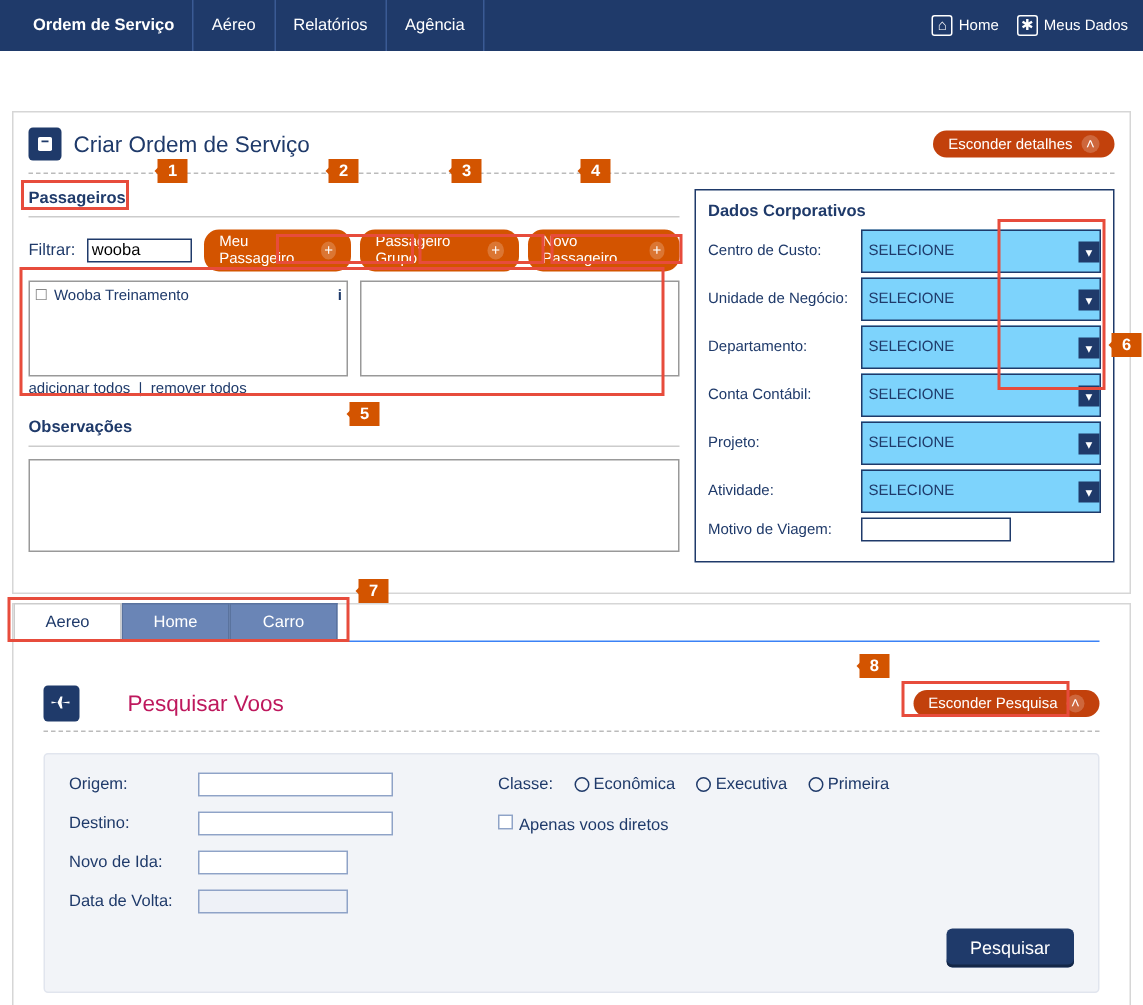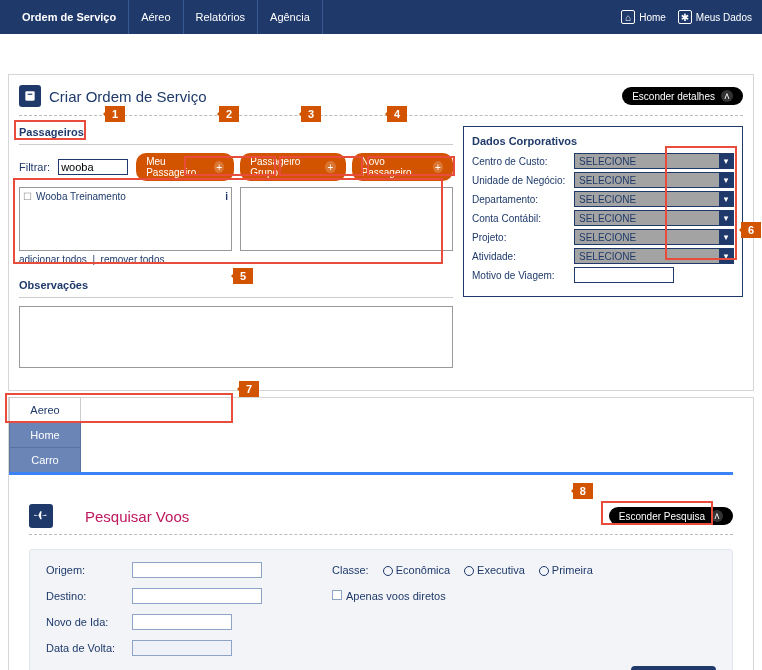--- a/index.html
+++ b/index.html
@@ -9,21 +9,21 @@
   .topbar .left > div { padding:0 12px; border-right:1px solid #3a5a94; line-height:34px; cursor:pointer; font-size:11px; }
   .topbar .left > div.active { background:#1f3a6a; font-weight:bold; }
   .topbar .right { margin-left:auto; display:flex; align-items:center; gap:12px; font-size:10px; }
   .topbar .right .rb { display:flex; align-items:center; gap:4px; cursor:pointer; }
   .icon-box { width:14px; height:14px; border:1px solid #fff; border-radius:2px; display:flex; align-items:center; justify-content:center; font-size:10px; }
   .page { background:#fff; margin:10px 8px 0 8px; border:1px solid #d6d6d6; padding:10px 10px 20px 10px; position:relative; }
   .title-row { display:flex; align-items:center; gap:8px; margin-bottom:8px; }
   .title-icon { width:22px; height:22px; background:#1f3a6a; border-radius:3px; display:flex; align-items:center; justify-content:center; }
   .title-icon svg { width:14px; height:14px; fill:#fff; }
   .title-text { font-size:15px; color:#1f3a6a; }
-  .pill-btn { background:#000000; color:#fff; font-size:10px; padding:3px 10px; border-radius:10px; display:inline-flex; align-items:center; gap:6px; cursor:pointer; }
+  .pill-btn { background:#c2410c; color:#fff; font-size:10px; padding:3px 10px; border-radius:10px; display:inline-flex; align-items:center; gap:6px; cursor:pointer; }
   .pill-btn.orange { background:#d35400; }
   .pill-arrow { width:12px; height:12px; border-radius:50%; background:#fff3; display:flex; align-items:center; justify-content:center; font-size:10px; }
   .cols { display:flex; gap:10px; }
   .left-col { flex:1; position:relative; }
   .right-col { width:280px; }
   .section-title { color:#1f3a6a; font-size:11px; font-weight:bold; margin-bottom:4px; }
   .hr { height:1px; background:#ccc; margin:6px 0 8px 0; }
   .pass-row { display:flex; align-items:center; gap:8px; }
   .pass-row .filter-label { color:#1f3a6a; }
   .pass-row input[type=text] { width:70px; height:16px; font-size:11px; border:1px solid #1f3a6a; padding:0 2px; }
@@ -32,31 +32,31 @@
   .listbox { flex:1; height:64px; border:1px solid #999; background:#fff; font-size:10px; padding:3px; overflow:auto; }
   .listbox .item { display:flex; align-items:center; gap:4px; }
   .list-links { font-size:10px; color:#1f3a6a; margin-top:3px; }
   .list-links span { cursor:pointer; color:#1f3a6a; }
   .obs { margin-top:14px; }
   .obs textarea { width:100%; height:62px; border:1px solid #999; resize:none; }
   .corp-box { border:1px solid #1f3a6a; padding:8px 8px 10px 8px; position:relative; }
   .corp-title { color:#1f3a6a; font-size:11px; font-weight:bold; margin-bottom:6px; }
   .corp-row { display:flex; align-items:center; margin-bottom:3px; gap:4px; }
   .corp-row label { width:98px; font-size:10px; color:#1f3a6a; }
-  .corp-select { flex:1; height:16px; border:1px solid #1f3a6a; background:#a3a3a3; display:flex; align-items:center; padding-left:4px; font-size:10px; color:#1f3a6a; position:relative; cursor:pointer; }
+  .corp-select { flex:1; height:29px; border:1px solid #1f3a6a; background:#7dd3fc; display:flex; align-items:center; padding-left:4px; font-size:10px; color:#1f3a6a; position:relative; cursor:pointer; }
   .corp-select .dd { width:14px; height:14px; background:#1f3a6a; margin-left:auto; display:flex; align-items:center; justify-content:center; color:#fff; font-size:9px; }
   .corp-input { flex:1; height:16px; border:1px solid #1f3a6a; background:#fff; max-width:100px; }
   
   .sel { position:absolute; border:2px solid #e74c3c; pointer-events:none; }
   .callout { position:absolute; width:20px; height:16px; background:#d35400; color:#fff; font-weight:bold; font-size:11px; display:flex; align-items:center; justify-content:center; pointer-events:none; }
   .callout::after { content:""; position:absolute; left:-6px; top:4px; border:4px solid transparent; border-right-color:#d35400; }
   
   .section2 { background:#fff; margin:6px 8px 0 8px; border:1px solid #d6d6d6; padding:0 20px 24px 20px; position:relative; }
   .tabs-outer { position:relative; top:-1px; }
-  .tabs { display:flex; gap:0; border-bottom:3px solid #3b82f6;flex-direction:column; }
+  .tabs { display:flex; gap:0; border-bottom:1px solid #3b82f6; }
   .tab { width:72px; text-align:center; padding:6px 0; border:1px solid #ccc; border-bottom:none; font-size:11px; cursor:pointer; }
   .tab.active { background:#fff; color:#1f3a6a; border-top:1px solid #ccc; position:relative; }
   .tab.inactive { background:#6a85b6; color:#fff; border-color:#5a739e; }
   .search-title-row { display:flex; align-items:center; gap:8px; margin-top:28px; }
   .search-icon { width:24px; height:24px; background:#1f3a6a; border-radius:3px; display:flex; align-items:center; justify-content:center; }
   .search-icon svg { width:16px; height:12px; fill:#fff; }
   .search-title { font-size:15px; color:#be185d;margin-left:24px; }
   .dashed-right { margin-left:auto; }
   .dashrow { border-bottom:1px dashed #bbb; height:1px; margin:6px 0 14px 0; }
   .search-body { background:#f2f4f8; border:1px solid #e1e5ee; border-radius:3px; padding:12px 16px 16px 16px; margin-top:2px; }

